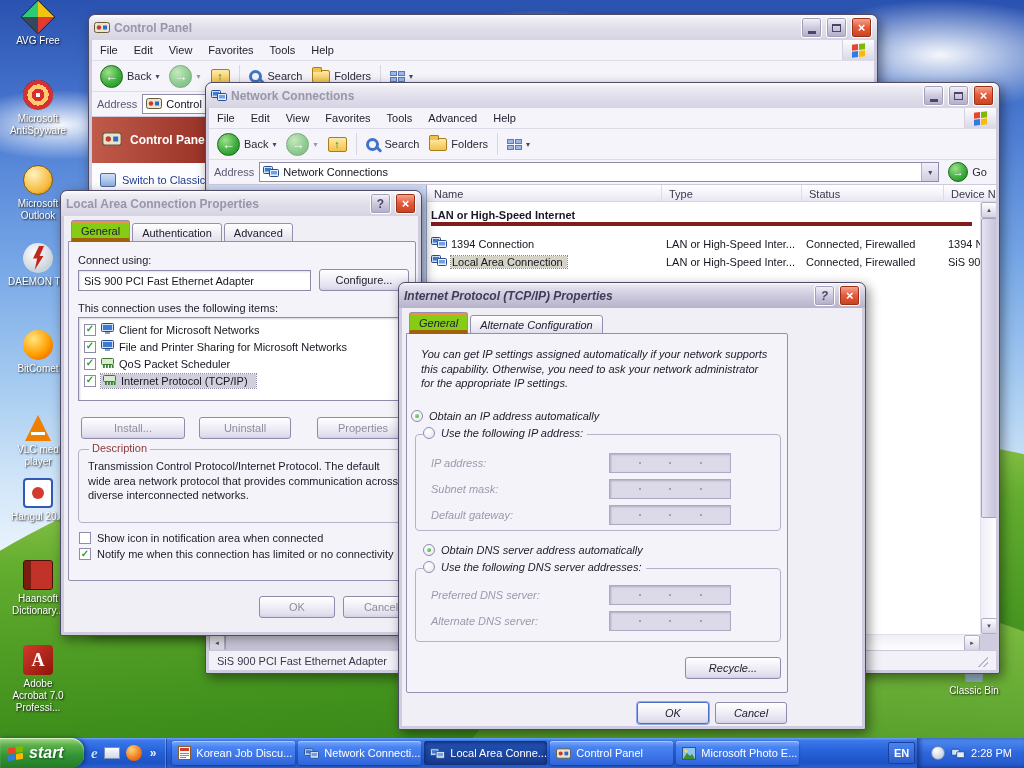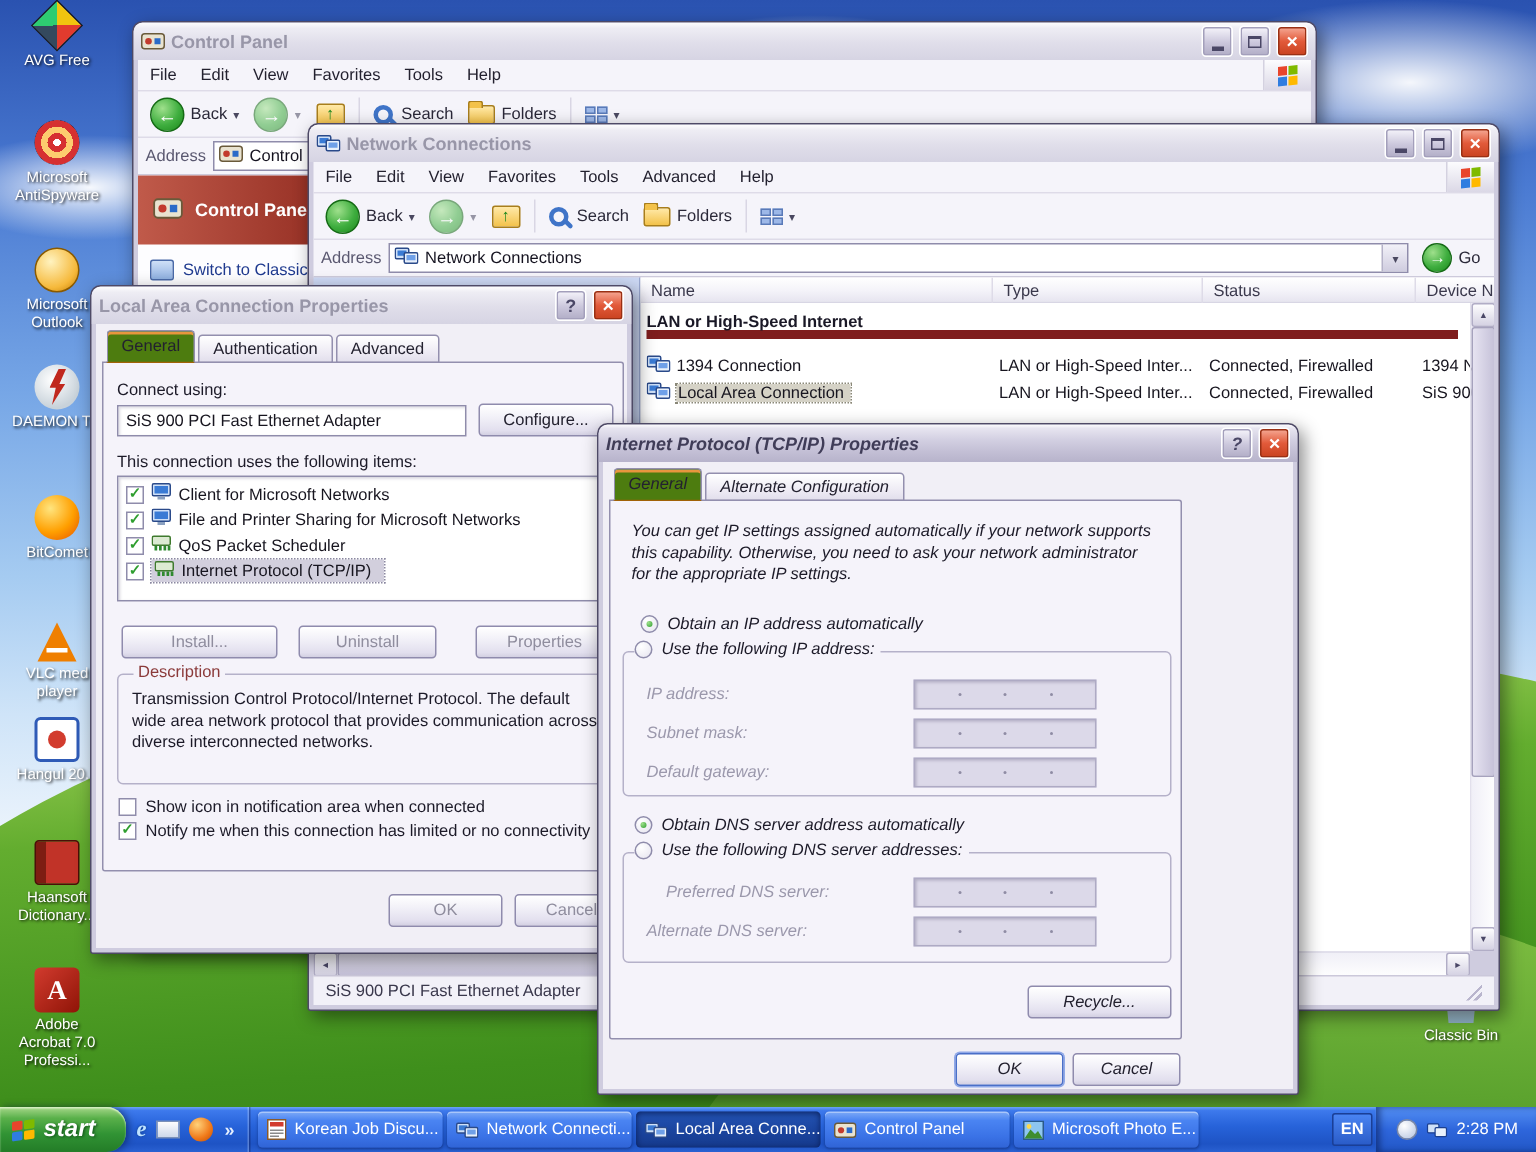--- a/index.html
+++ b/index.html
@@ -63,21 +63,21 @@
   .abox .atext{flex:1;white-space:nowrap;overflow:hidden;}
   .add{width:17px;height:18px;background:linear-gradient(180deg,#f2f1f8,#cfccdf);border-left:1px solid #b5b2c8;display:flex;align-items:center;justify-content:center;font-size:8px;color:#4a4860;flex:0 0 auto;cursor:pointer;}
   .gobtn{display:flex;align-items:center;gap:4px;padding:0 4px;color:#2a2838;cursor:pointer;}
   .gocirc{width:20px;height:20px;border-radius:50%;background:radial-gradient(circle at 35% 30%,#9fe08c,#3fae3f 55%,#1b871b);border:1px solid #156a15;color:#fff;display:flex;align-items:center;justify-content:center;font-size:11px;font-weight:bold;}
 
   
   .ntasks{position:absolute;left:3px;top:102px;width:218px;bottom:39px;background:linear-gradient(180deg,#cdd9f5,#b9c9ef);border-right:1px solid #9aa8d0;}
   .lview{position:absolute;left:221px;right:3px;top:102px;bottom:39px;background:#fff;overflow:hidden;}
   .lvhead{position:absolute;left:0;top:0;right:0;height:17px;background:linear-gradient(180deg,#ffffff,#f4f3f9 55%,#e7e5f0);border-bottom:1px solid #d8d6e4;}
   .hcell{position:absolute;top:0;height:17px;display:flex;align-items:center;padding-left:7px;font-size:11px;color:#3a384c;border-right:1px solid #dedbe8;overflow:hidden;cursor:pointer;}
-  .lvgroup{position:absolute;left:4px;right:24px;top:24px;height:17px;font-size:11px;font-weight:bold;color:#1a1826;border-bottom:6px solid #7f1d1d;}
+  .lvgroup{position:absolute;left:4px;right:24px;top:24px;height:17px;font-size:11px;font-weight:bold;color:#1a1826;border-bottom:4px solid #7f1d1d;}
   .lvrow{position:absolute;left:0;right:16px;height:17px;font-size:11px;color:#17151f;cursor:pointer;}
   .lcell{position:absolute;top:0;height:17px;display:flex;align-items:center;gap:4px;white-space:nowrap;overflow:hidden;}
   .selname{background:#d5d2c6;outline:1px dotted #8a8878;padding:0 4px 0 1px;display:flex;align-items:center;}
   .vsb{position:absolute;right:0;top:17px;bottom:0;width:16px;background:linear-gradient(90deg,#f0eff7,#fdfdfe);border-left:1px solid #e2e0ec;}
   .sbtn{position:absolute;left:0;width:16px;height:16px;background:linear-gradient(180deg,#fdfdfe,#d5d2e3);border:1px solid #b1adc6;border-radius:2px;display:flex;align-items:center;justify-content:center;font-size:7px;color:#4a4766;cursor:pointer;}
   .vthumb{position:absolute;left:0;top:16px;width:16px;height:300px;background:linear-gradient(90deg,#e6e3f1,#c6c2d9);border:1px solid #a6a2bd;border-radius:2px;cursor:pointer;}
   .hsb{position:absolute;left:3px;right:19px;bottom:23px;height:16px;background:linear-gradient(180deg,#f0eff7,#fdfdfe);border-top:1px solid #e2e0ec;}
   .hthumb{position:absolute;top:0;left:16px;width:430px;height:16px;background:linear-gradient(180deg,#e6e3f1,#c6c2d9);border:1px solid #a6a2bd;border-radius:2px;cursor:pointer;}
   .hbl{left:0;} .hbr{right:0;left:auto;}
   .sbar{position:absolute;left:3px;right:3px;bottom:3px;height:20px;background:#f2f1f8;border-top:1px solid #cbc8da;display:flex;align-items:center;padding:0 8px;font-size:11px;color:#3a384c;}
@@ -87,21 +87,21 @@
   .cpside{position:absolute;left:3px;top:102px;width:185px;bottom:3px;background:#fdfdff;border-right:1px solid #dedbe8;}
   .cpbanner{height:46px;background:linear-gradient(90deg,#c05a4a,#9a3428 60%,#7e241a);display:flex;align-items:center;gap:8px;padding:0 10px;color:#fff;font-weight:bold;font-size:12px;white-space:nowrap;overflow:hidden;}
   .cplink{display:flex;align-items:center;gap:6px;padding:10px 8px;font-size:11px;color:#1f3a8f;white-space:nowrap;cursor:pointer;}
   .sw{width:16px;height:14px;background:linear-gradient(180deg,#cfe0f7,#8fb0e0);border:1px solid #4a6aa8;border-radius:2px;flex:0 0 auto;}
   .cpmain{position:absolute;left:188px;top:102px;right:3px;bottom:3px;background:#fff;}
 
   
   .dlgbg{position:absolute;left:3px;right:3px;top:25px;bottom:3px;background:#f1eff6;}
   .tabs{position:absolute;display:flex;align-items:flex-end;z-index:3;height:22px;}
   .tab{height:19px;padding:3px 9px 0;font-size:11px;color:#23212f;background:linear-gradient(180deg,#ffffff,#ece9f3 70%,#e2dfec);border:1px solid #938fae;border-radius:3px 3px 0 0;margin-right:2px;cursor:pointer;white-space:nowrap;}
-  .tab.on{height:22px;padding-top:4px;background:#4d7c0f;border-bottom:1px solid #a16207;box-shadow:inset 0 2px 0 #e8963e;margin-top:44px;}
+  .tab.on{height:22px;padding-top:4px;background:#84cc16;border-bottom:4px solid #a16207;box-shadow:inset 0 2px 0 #e8963e;margin-top:44px;}
   .tpage{position:absolute;background:#f5f3fa;border:1px solid #938fae;border-radius:0 2px 2px 2px;z-index:1;}
   .lab{position:absolute;font-size:11px;color:#1c1a28;white-space:nowrap;z-index:2;}
   .lab.dis{color:#9b98ac;}
   .wrap{white-space:normal;line-height:1.32;}
   .abox2{position:absolute;background:#fff;border:1px solid #8f8cab;display:flex;align-items:center;padding-left:5px;font-size:11px;color:#17151f;z-index:2;box-shadow:inset 1px 1px 2px rgba(80,75,110,.2);}
   .btn{position:absolute;height:22px;font-size:11px;color:#23212f;background:linear-gradient(180deg,#ffffff,#f2f1f8 40%,#e2dfee 85%,#d3d0e2);border:1px solid #8f8bad;border-radius:3px;display:flex;align-items:center;justify-content:center;box-shadow:inset 0 1px 0 #fff;z-index:2;cursor:pointer;}
   .btn.dim2{color:#8f8d9e;}
   .btn.focus{border-color:#4a6fc8;box-shadow:0 0 0 1px #8fa8e8,inset 0 1px 0 #fff;}
   .grp{position:absolute;border:1px solid #b5b1c9;border-radius:4px;z-index:1;}
   .gcap{position:absolute;font-size:11px;background:#f5f3fa;padding:0 3px;white-space:nowrap;z-index:2;color:#8b3a3a;}
@@ -518,21 +518,21 @@
     <span class="cap">?</span>
     <span class="cap close">×</span>
   </div>
   <div class="dlgbg"></div>
   <div class="tabs" style="left:10px;top:29px;">
     <span class="tab on">General</span>
     <span class="tab">Alternate Configuration</span>
   </div>
   <div class="tpage" style="left:7px;top:50px;width:382px;height:360px;"></div>
   <div class="lab wrap" style="left:22px;top:64px;width:352px;">You can get IP settings assigned automatically if your network supports this capability. Otherwise, you need to ask your network administrator for the appropriate IP settings.</div>
-  <div class="rrow" style="left:28px;top:127px;justify-content:center;">
+  <div class="rrow" style="left:12px;top:127px;justify-content:center;">
     <span class="radio on"></span>
     <span>Obtain an IP address automatically</span>
   </div>
   <div class="grp" style="left:16px;top:151px;width:366px;height:97px;"></div>
   <div class="rrow" style="left:24px;top:144px;">
     <span class="radio"></span>
     <span>Use the following IP address:</span>
   </div>
   <span class="lab dis" style="left:32px;top:174px;">IP address:</span>
   <span class="field" style="left:210px;top:170px;width:122px;height:20px;">
@@ -554,21 +554,21 @@
     </span>
   <div class="rrow" style="left:24px;top:261px;">
     <span class="radio on"></span>
     <span>Obtain DNS server address automatically</span>
   </div>
   <div class="grp" style="left:16px;top:285px;width:366px;height:74px;"></div>
   <div class="rrow" style="left:24px;top:278px;">
     <span class="radio"></span>
     <span>Use the following DNS server addresses:</span>
   </div>
-  <span class="lab dis" style="left:45px;top:306px;">Preferred DNS server:</span>
+  <span class="lab dis" style="left:32px;top:306px;">Preferred DNS server:</span>
   <span class="field" style="left:210px;top:302px;width:122px;height:20px;">
       <i></i>
       <i></i>
       <i></i>
     </span>
   <span class="lab dis" style="left:32px;top:332px;">Alternate DNS server:</span>
   <span class="field" style="left:210px;top:328px;width:122px;height:20px;">
       <i></i>
       <i></i>
       <i></i>

